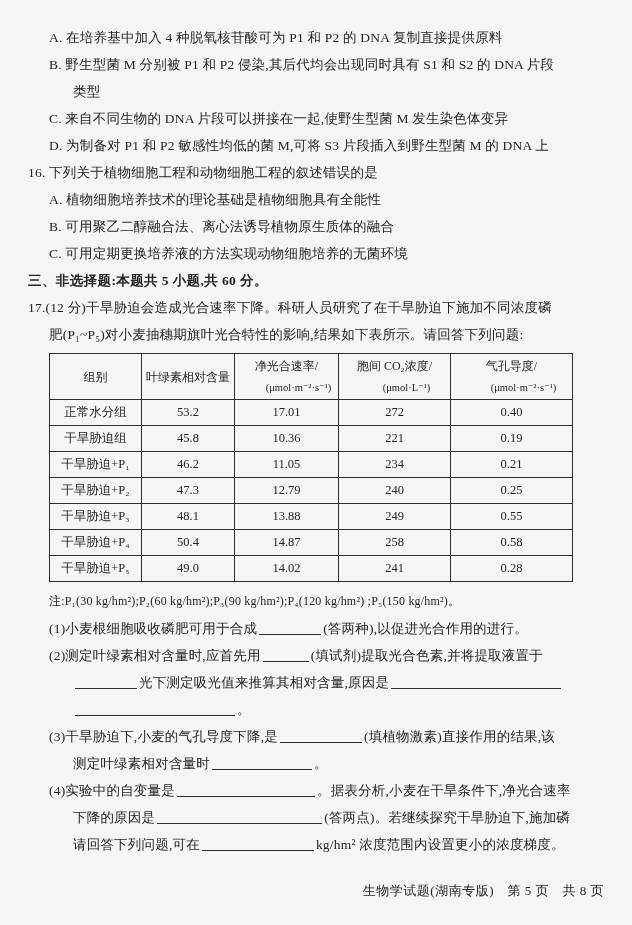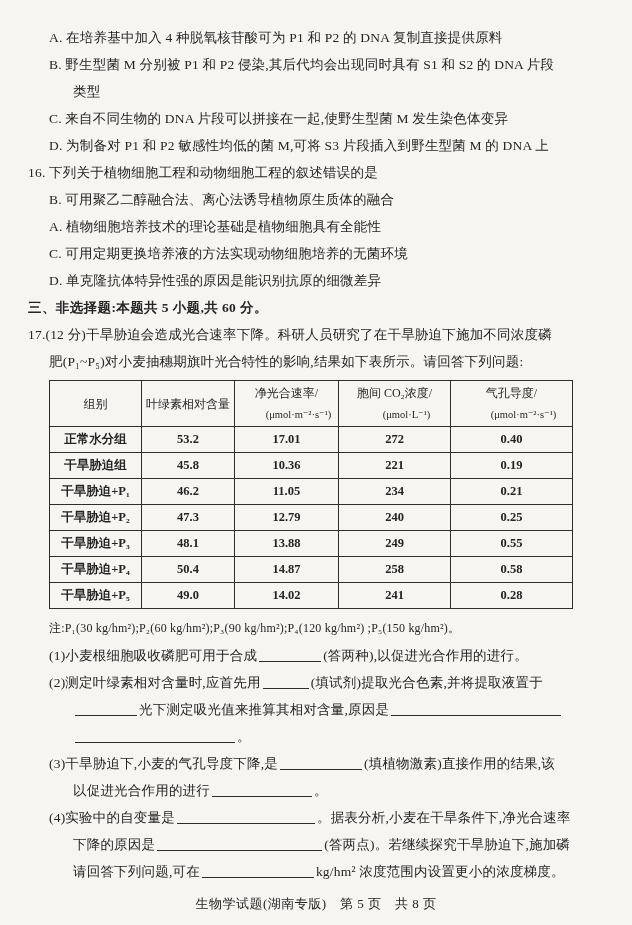--- a/index.html
+++ b/index.html
@@ -42,47 +42,46 @@
   }
   table.results th, table.results td{
     border:1.2px solid #2e2e2e;
     text-align:center;
     vertical-align:middle;
     padding:0 1px;
     font-weight:normal;
     overflow:hidden;
   }
   table.results thead th{height:45px;}
-  table.results tbody td{height:25px;font-size:12.5px;font-weight:bold;}
+  table.results tbody td{height:25px;font-size:12.5px;}
   .th-title{line-height:16px;}
   .th-unit{line-height:15px;font-size:10.5px;margin-top:6px;padding-left:24px;}
   .note-line{font-size:12px;}
   .footer{
-    margin-top:10px;
-    text-align:center;
+    margin-top:24px;
+    text-align:right;
     font-size:13px;
     letter-spacing:0.5px;
   }
 </style>
 </head>
 <body>
 
 <div class="page">
 
   <div class="ln ind-opt">A. 在培养基中加入 4 种脱氧核苷酸可为 P1 和 P2 的 DNA 复制直接提供原料</div>
   <div class="ln ind-opt">B. 野生型菌 M 分别被 P1 和 P2 侵染,其后代均会出现同时具有 S1 和 S2 的 DNA 片段</div>
   <div class="ln ind-cont">类型</div>
   <div class="ln ind-opt">C. 来自不同生物的 DNA 片段可以拼接在一起,使野生型菌 M 发生染色体变异</div>
   <div class="ln ind-opt">D. 为制备对 P1 和 P2 敏感性均低的菌 M,可将 S3 片段插入到野生型菌 M 的 DNA 上</div>
 
   <div class="ln">16. 下列关于植物细胞工程和动物细胞工程的叙述错误的是</div>
+  <div class="ln ind-opt">A. 植物细胞培养技术的理论基础是植物细胞具有全能性</div>
   <div class="ln ind-opt">B. 可用聚乙二醇融合法、离心法诱导植物原生质体的融合</div>
-  <div class="ln ind-opt">A. 植物细胞培养技术的理论基础是植物细胞具有全能性</div>
   <div class="ln ind-opt">C. 可用定期更换培养液的方法实现动物细胞培养的无菌环境</div>
-  <div class="ln ind-opt">D. 单克隆抗体特异性强的原因是能识别抗原的细微差异</div>
 
   <div class="ln section-header">三、非选择题:本题共 5 小题,共 60 分。</div>
 
   <div class="ln">17.(12 分)干旱胁迫会造成光合速率下降。科研人员研究了在干旱胁迫下施加不同浓度磷</div>
   <div class="ln ind-opt">肥(P₁~P₅)对小麦抽穗期旗叶光合特性的影响,结果如下表所示。请回答下列问题:</div>
 
   <table class="results">
     <colgroup>
       <col style="width:92px">
         <col style="width:93px">
@@ -178,21 +177,21 @@
     <span class="blank" style="width:62px"></span><span>光下测定吸光值来推算其相对含量,原因是</span><span class="blank" style="width:170px"></span>
   </div>
   <div class="ln ind-cont">
     <span class="blank" style="width:160px"></span><span>。</span>
   </div>
 
   <div class="ln ind-opt">
     <span>(3)干旱胁迫下,小麦的气孔导度下降,是</span><span class="blank" style="width:82px"></span><span>(填植物激素)直接作用的结果,该</span>
   </div>
   <div class="ln ind-cont">
-    <span>以促进光合作用的进行</span><span class="blank" style="width:100px"></span><span>。</span>
+    <span>测定叶绿素相对含量时</span><span class="blank" style="width:100px"></span><span>。</span>
   </div>
 
   <div class="ln ind-opt">
     <span>(4)实验中的自变量是</span><span class="blank" style="width:138px"></span><span>。据表分析,小麦在干旱条件下,净光合速率</span>
   </div>
   <div class="ln ind-cont">
     <span>下降的原因是</span><span class="blank" style="width:165px"></span><span>(答两点)。若继续探究干旱胁迫下,施加磷</span>
   </div>
   <div class="ln ind-cont">
     <span>请回答下列问题,可在</span><span class="blank" style="width:112px"></span><span>kg/hm² 浓度范围内设置更小的浓度梯度。</span>

